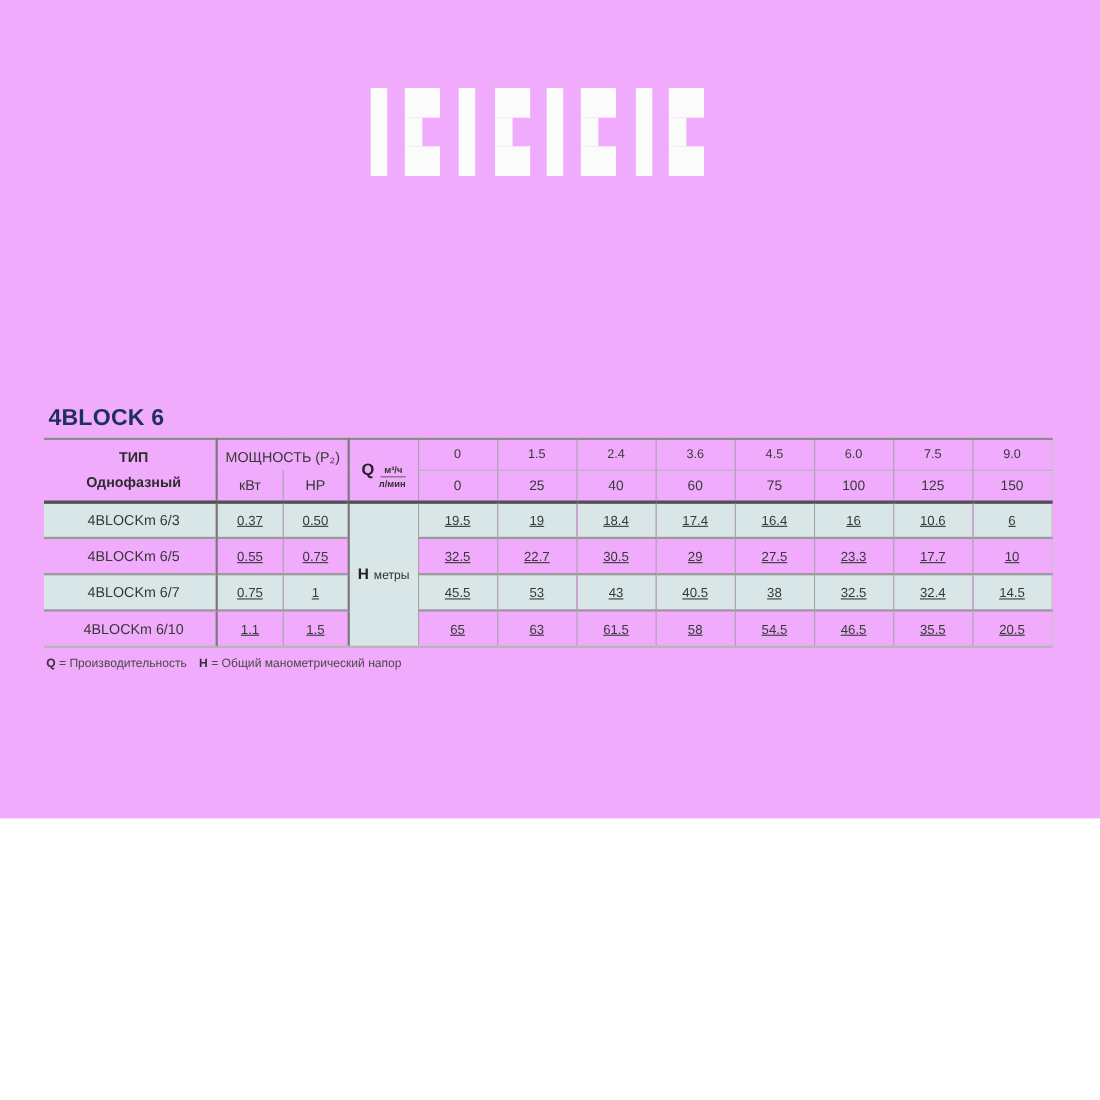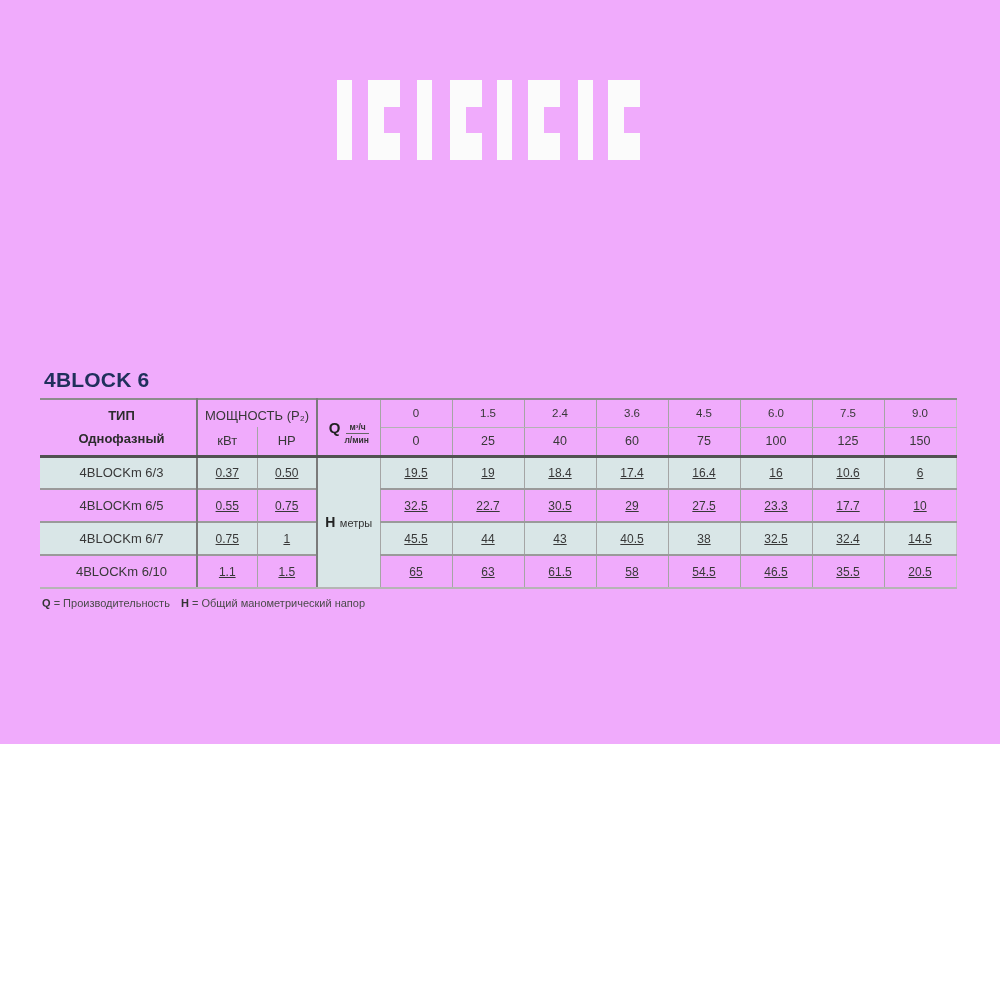--- a/index.html
+++ b/index.html
@@ -193,21 +193,21 @@
       <td class="val v-mid">23.3</td>
       <td class="val v-mid">17.7</td>
       <td class="val col-last">10</td>
     </tr>
 
     <tr class="drow rsep shade">
       <td class="model-cell v-dark">4BLOCKm 6/7</td>
       <td class="val v-mid">0.75</td>
       <td class="val v-dark">1</td>
       <td class="val v-mid">45.5</td>
-      <td class="val v-mid">44</td>
+      <td class="val v-mid">53</td>
       <td class="val v-mid">43</td>
       <td class="val v-mid">40.5</td>
       <td class="val v-mid">38</td>
       <td class="val v-mid">32.5</td>
       <td class="val v-mid">32.4</td>
       <td class="val col-last">14.5</td>
     </tr>
 
     <tr class="drow rsep last">
       <td class="model-cell v-dark">4BLOCKm 6/10</td>

